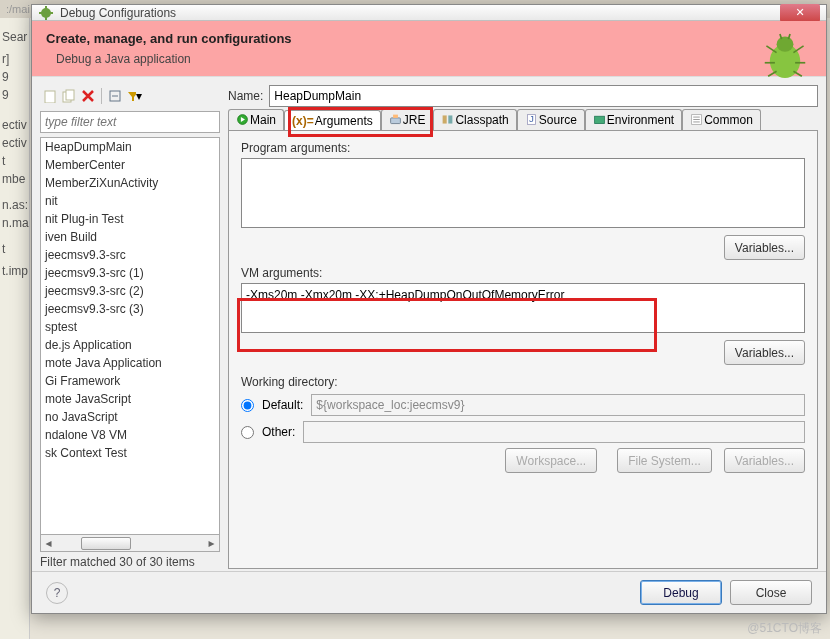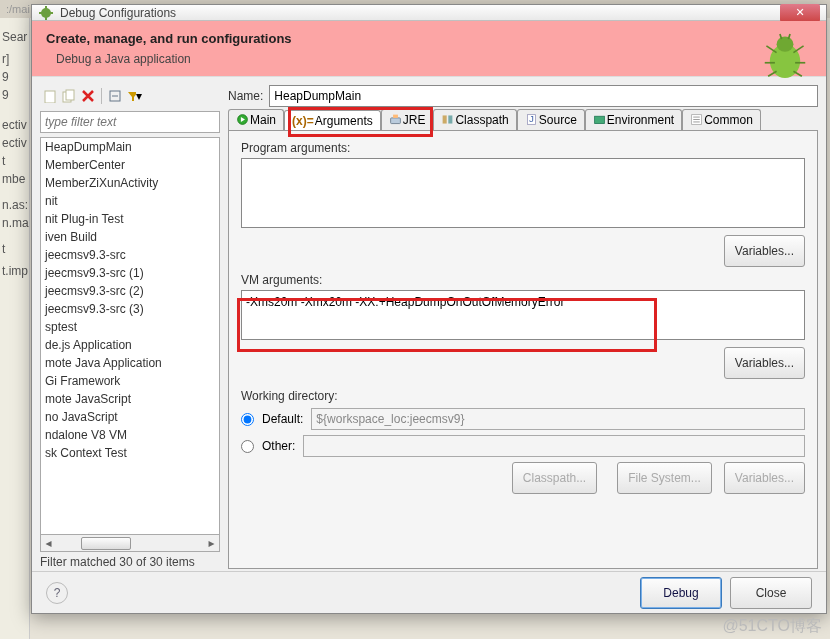--- a/index.html
+++ b/index.html
@@ -35,30 +35,30 @@
 .namerow input { flex:1; height:22px; border:1px solid #888; padding:0 4px; }
 .redbox1 { position:absolute; border:3px solid #d22; pointer-events:none; }
 .tabs { display:flex; border-bottom:1px solid #999; height:24px; align-items:flex-end; gap:0; overflow:hidden;}
 .tab { padding:3px 7px; border:1px solid #999; border-bottom:none; background:#eee; display:flex; gap:1px; border-radius:3px 3px 0 0; white-space:nowrap; cursor:pointer; font-size:11px;}
 .tab.active { background:#fff; position:relative; top:1px;}
 .tab .ticon { width:13px; height:13px; }
 .tabcontent { flex:1; background:#f5f5f5; border:1px solid #999; border-top:none; padding:10px 12px; overflow:auto;}
 .group-label { color:#333; margin-bottom:3px; }
 .textarea { width:100%; background:#fff; border:1px solid #888; resize:none; padding:4px; font-family:inherit;}
 .btnrow { display:flex; justify-content:flex-end; margin-top:4px;}
-.btn { min-width:78px; height:32px; background:linear-gradient(#fdfdfd,#e5e5e5); border:1px solid #999; border-radius:3px; color:#333; cursor:pointer; padding:0 10px;}
+.btn { min-width:78px; height:25px; background:linear-gradient(#fdfdfd,#e5e5e5); border:1px solid #999; border-radius:3px; color:#333; cursor:pointer; padding:0 10px;}
 .btn.disabled { color:#aaa; cursor:default;}
 .btn.primary { border:1px solid #3a7abd; box-shadow:0 0 0 1px #7ab0e8 inset; color:#114;}
 .workdir { margin-top:10px;}
 .radio-row { display:flex; align-items:center; gap:8px; margin:5px 0;}
 .radio-row input[type=text]{ flex:1; height:22px; border:1px solid #aaa; background:#f4f4f4; color:#888; padding:0 4px;}
 .footer-btns { position:absolute; right:18px; bottom:46px; display:flex; gap:8px;}
 .bottom-bar { position:absolute; left:0; right:0; bottom:0; height:42px; border-top:1px solid #ccc; display:flex; align-items:center; justify-content:space-between; padding:0 14px; background:#f0f0f0;}
 .help { width:22px; height:22px; border:1px solid #bbb; border-radius:50%; display:flex; align-items:center; justify-content:center; color:#667; cursor:pointer;}
-.watermark { position:absolute; right:8px; bottom:2px; color:#bbb; font-size:16px;}
+.watermark { position:absolute; right:8px; bottom:2px; color:#bbb; font-size:12px;}
 </style>
 </head>
 <body>
 
 <div class="bgblur">:/mai</div>
 <div class="sidebar-frag">
   <div>Sear</div>
     <div></div>
     <div>r]</div>
     <div>9</div>
@@ -247,21 +247,21 @@
             <input type="radio" name="wd" checked="" style="">
             <span>Default:</span>
             <input type="text" readonly="" value="${workspace_loc:jeecmsv9}" style="">
           </div>
           <div class="radio-row">
             <input type="radio" name="wd" style="">
             <span>Other:</span>
             <input type="text" style="">
           </div>
           <div class="btnrow" style="gap:6px">
-            <button class="btn disabled">Classpath...</button>
+            <button class="btn disabled">Workspace...</button>
             <button class="btn disabled" style="margin-left:14px">File System...</button>
             <button class="btn disabled" style="margin-left:6px">Variables...</button>
           </div>
         </div>
       </div>
 
     </div>
   </div>
 
   <div class="bottom-bar">

